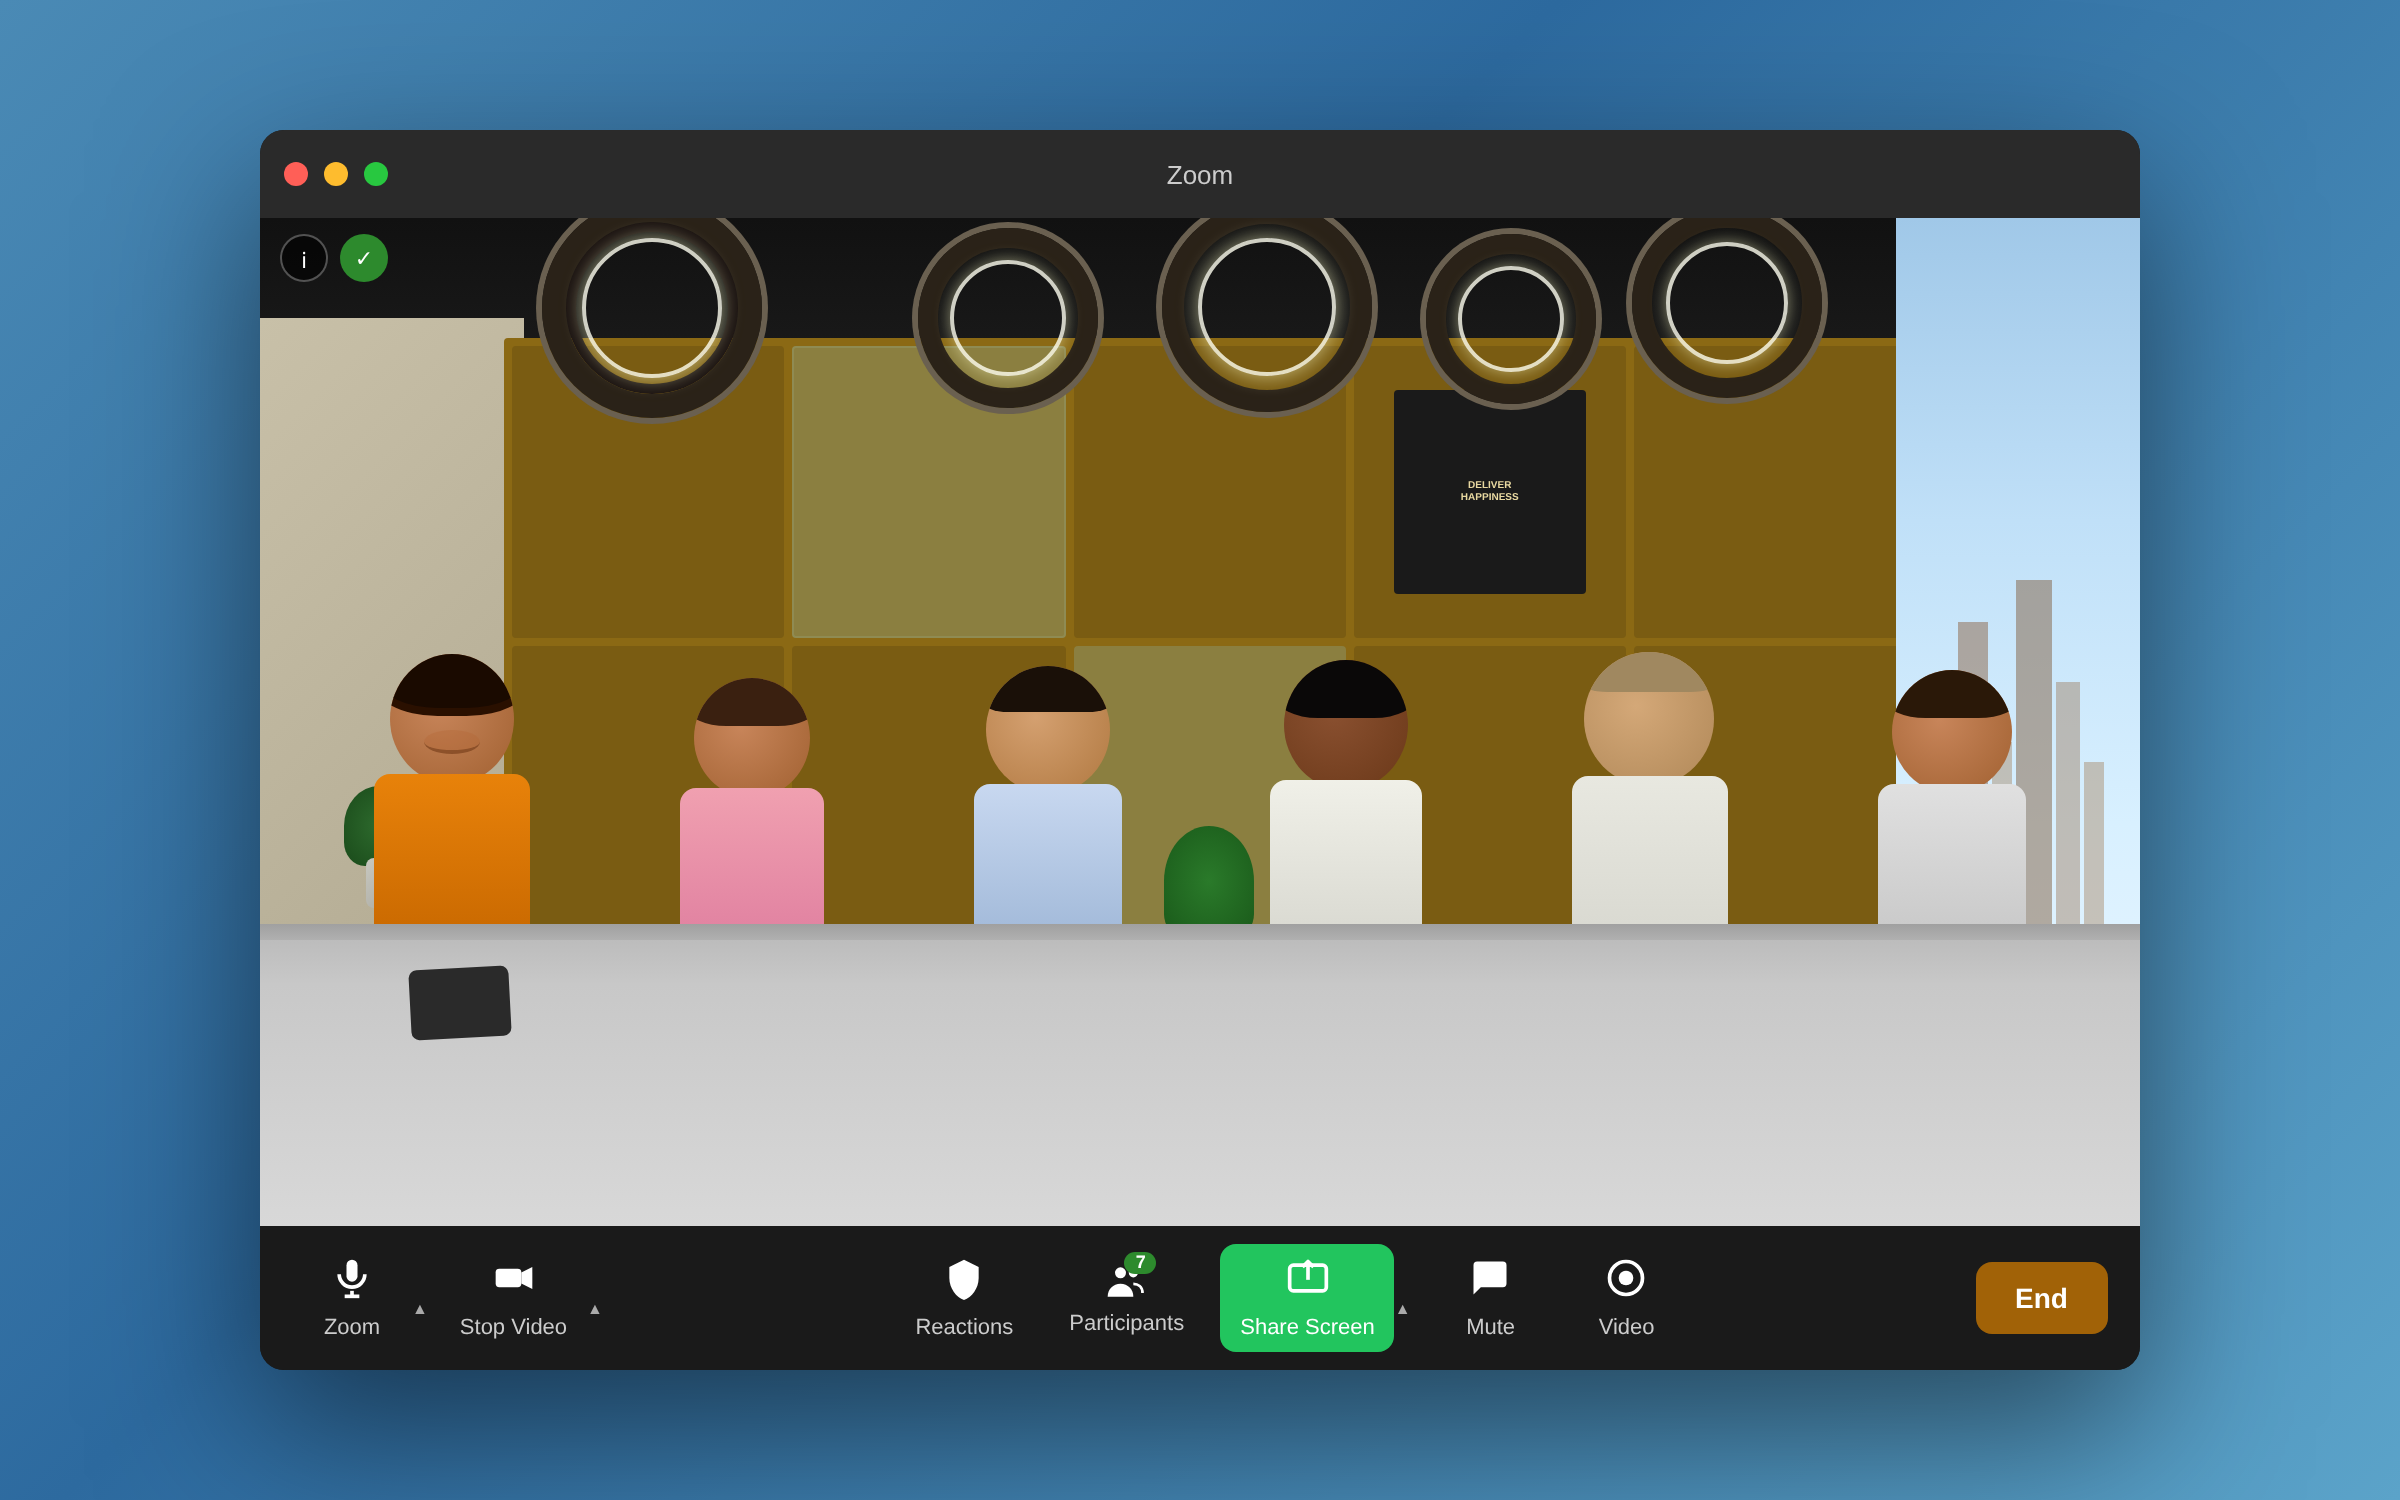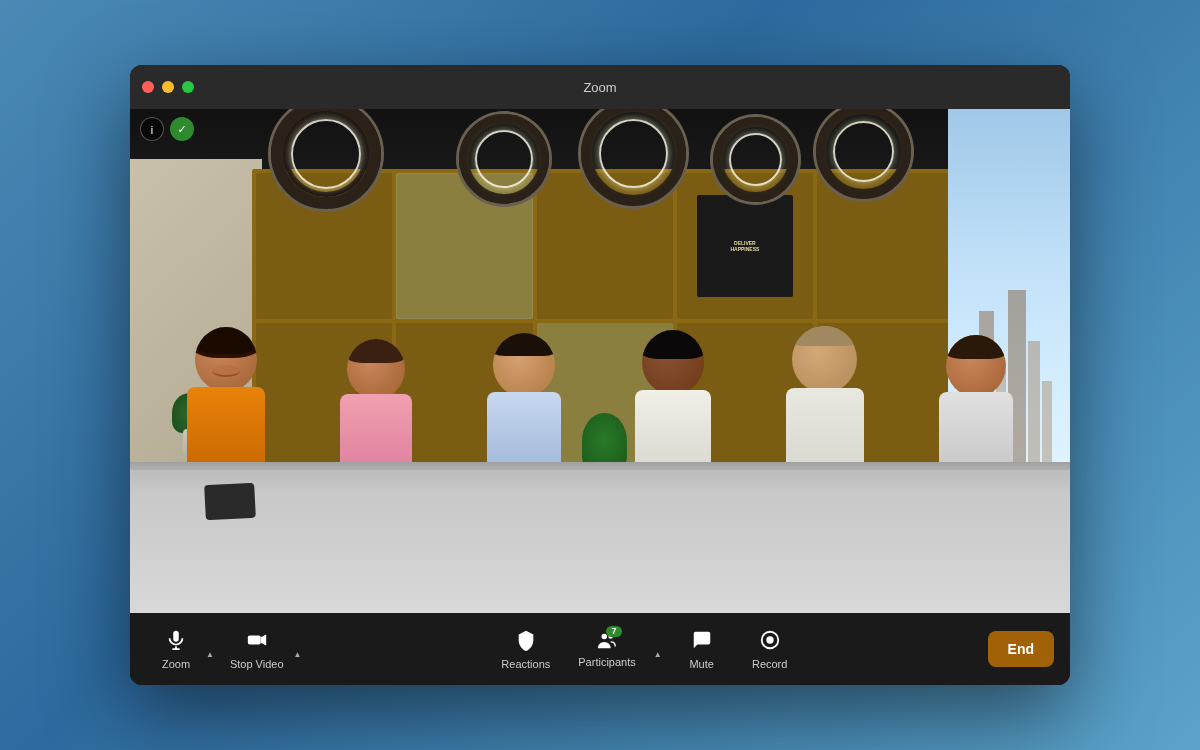--- a/index.html
+++ b/index.html
@@ -515,40 +515,50 @@
             <circle cx="16" cy="7" r="2.5" fill="white"></circle>
             <path d="M2 20c0-4 3-7 7-7s7 3 7 7" fill="white"></path>
             <path d="M16 13c2.5 0 5 1.5 5 5" stroke="white" stroke-width="1.5" fill="none"></path>
           </svg>
           <span class="badge">7</span>
         </span>
         <span class="label">Participants</span>
       </div>
 
       <div class="tool-btn-with-arrow">
+        <div class="tool-btn share-screen-btn">
+          <span class="icon">
+            <svg class="svg-icon" viewBox="0 0 24 24" fill="white">
+              <rect x="2" y="5" width="20" height="14" rx="2" stroke="white" stroke-width="2" fill="none"></rect>
+              <polyline points="12,3 12,13" stroke="white" stroke-width="2"></polyline>
+              <polyline points="9,6 12,3 15,6" stroke="white" stroke-width="2" fill="none" stroke-linejoin="round"></polyline>
+            </svg>
+          </span>
+          <span class="label">Share Screen</span>
+        </div>
         <div class="arrow-btn" style="padding-top:16px;color:#aaa;font-size:8px;">▲</div>
       </div>
 
       <div class="tool-btn">
         <span class="icon">
           <svg class="svg-icon" viewBox="0 0 24 24" fill="none">
             <path d="M21 15a2 2 0 0 1-2 2H7l-4 4V5a2 2 0 0 1 2-2h14a2 2 0 0 1 2 2z" fill="white"></path>
           </svg>
         </span>
         <span class="label">Mute</span>
       </div>
 
       <div class="tool-btn">
         <span class="icon">
           <svg class="svg-icon" viewBox="0 0 24 24" fill="none">
             <circle cx="12" cy="12" r="9" stroke="white" stroke-width="2"></circle>
             <circle cx="12" cy="12" r="4" fill="white"></circle>
           </svg>
         </span>
-        <span class="label">Record</span>
+        <span class="label">Video</span>
       </div>
 
 
     </div>
 
     <div class="toolbar-right">
       <button class="end-btn">End</button>
     </div>
 
   </div>

